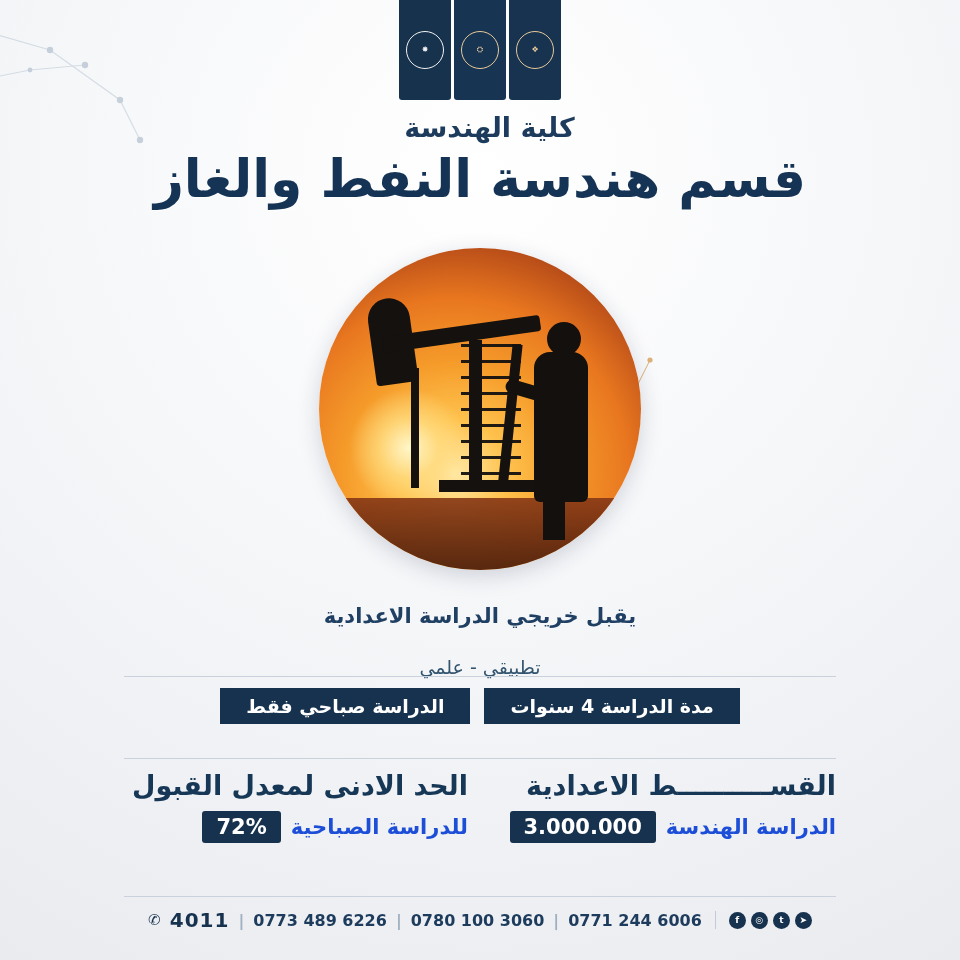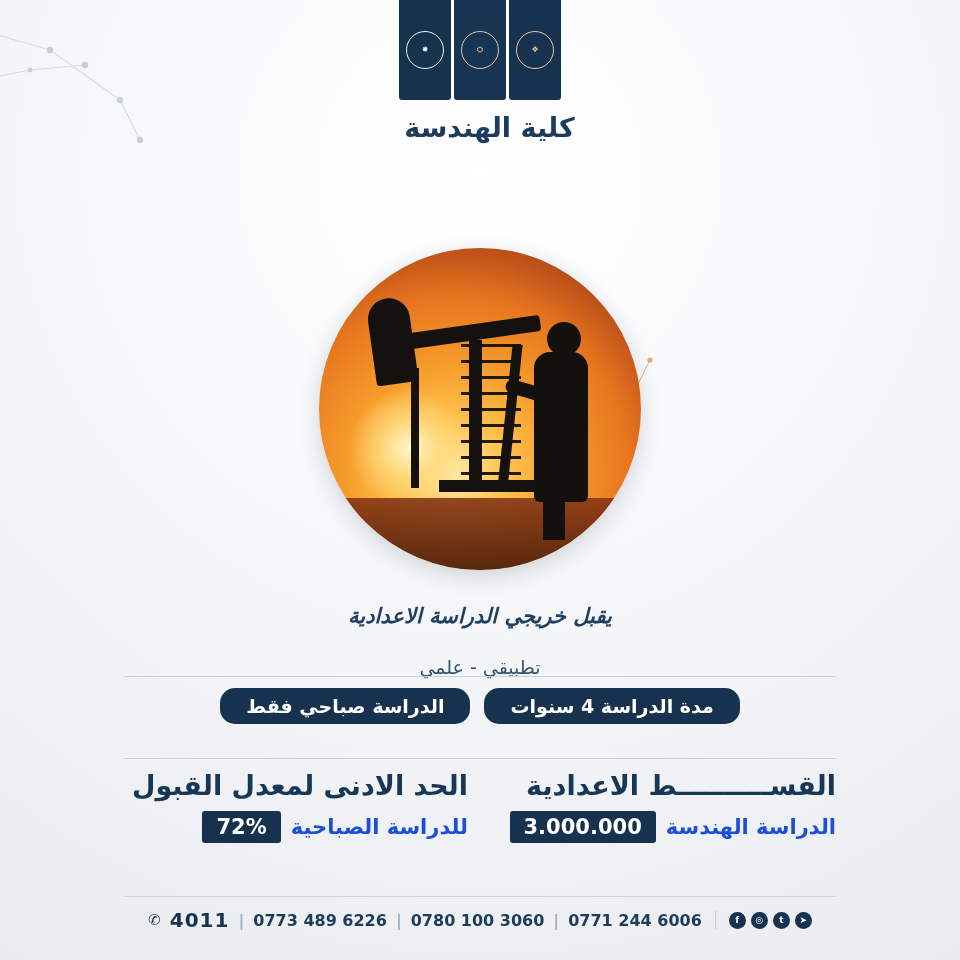--- a/index.html
+++ b/index.html
@@ -82,42 +82,42 @@
   .worker-body{left:215px;top:104px;width:54px;height:150px;background:#13100e;border-radius:16px 16px 6px 6px;}
   .worker-head{left:228px;top:74px;width:34px;height:34px;background:#13100e;border-radius:50%;}
   .helmet{left:222px;top:62px;width:48px;height:26px;background:#f4f4f4;border-radius:24px 24px 0 0;}
   .helmet-brim{left:216px;top:84px;width:60px;height:7px;background:#eaeaea;border-radius:4px;}
   .worker-arm{left:186px;top:136px;width:46px;height:14px;background:#13100e;border-radius:8px;transform:rotate(16deg);}
   .worker-leg{left:224px;top:244px;width:22px;height:48px;background:#13100e;}
 
   
   .accepts{
     position:absolute;top:604px;left:0;right:0;text-align:center;
-    font-size:21px;font-weight:bold;color:#1f3f63;font-style:italic;
+    font-size:21px;font-weight:bold;color:#1f3f63;
   }
   .branch{
     position:absolute;top:640px;left:0;right:0;text-align:center;
     font-size:19px;color:#31546f;margin-top:16px;
   }
 
   
   .rule{
     position:absolute;height:1px;background:#c9d2dc;
   }
   .rule-1{top:676px;left:124px;right:124px;}
   .rule-2{top:758px;left:124px;right:124px;}
   .rule-3{top:896px;left:124px;right:124px;}
 
   .pills{
     position:absolute;top:688px;left:0;right:0;
     display:flex;justify-content:center;gap:14px;
   }
   .pill{
     background:#16324e;color:#ffffff;font-size:19px;font-weight:bold;
-    padding:7px 26px;border-radius:15px;white-space:nowrap;
+    padding:7px 26px;border-radius:0;white-space:nowrap;
   }
 
   
   .cols{
     position:absolute;top:770px;left:124px;right:124px;
     display:flex;justify-content:space-between;gap:24px;
   }
   .col{flex:1;text-align:right;}
   .col .h{
     font-size:27px;font-weight:bold;color:#163755;letter-spacing:0;
@@ -187,20 +187,21 @@
   <div class="logo-card mid">
     <div class="logo-emblem">⛭</div>
   </div>
   <div class="logo-card last">
     <div class="logo-emblem white">✸</div>
   </div>
 </div>
 
 <div class="head">
   <div class="kicker">كلية الهندسة</div>
+  <div class="title">قسم هندسة النفط والغاز</div>
 </div>
 
 <div class="photo-wrap">
   <div class="photo">
     <div class="sun-glow"></div>
     <div class="ground"></div>
     <div class="sil derrick"></div>
     <div class="sil pj-head"></div>
     <div class="sil pj-beam"></div>
     <div class="sil pj-rod"></div>

